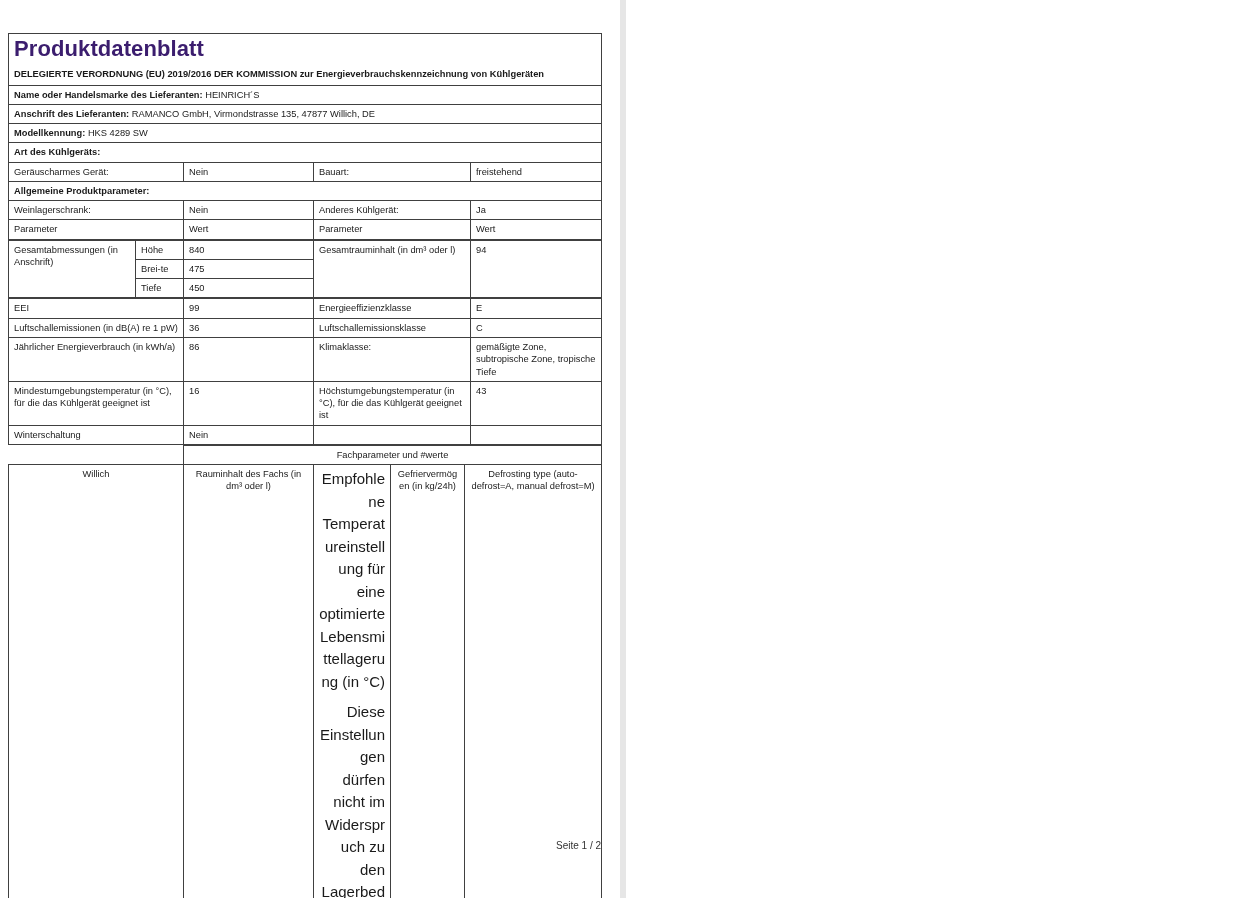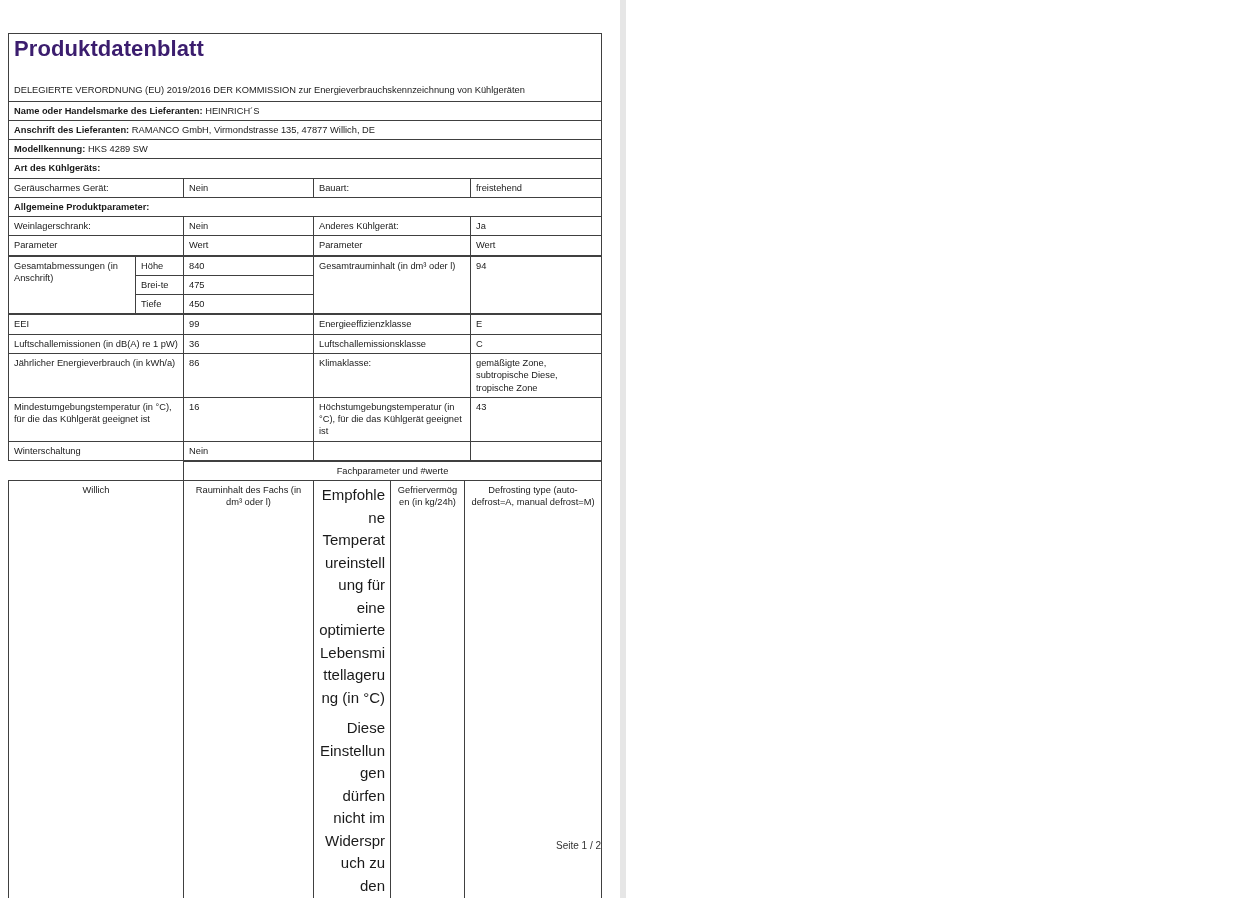--- a/index.html
+++ b/index.html
@@ -26,23 +26,23 @@
   }
   td.b{font-weight:bold;}
   td.ctr{text-align:center;margin-top:41px;}
   td.mid{vertical-align:middle;}
   td.cm{text-align:center;vertical-align:middle;}
 
   
   .l-wrap{position:absolute;left:8px;top:33px;width:593px;}
   .title{
     color:#3b1d6e;font-size:22px;font-weight:bold;letter-spacing:.1px;
-    margin:0 0 24px 0;line-height:1.05;
+    margin:0 0 8px 0;line-height:1.05;
   }
-  .subtitle{font-size:9.3px;line-height:1.45;color:#1a1a1a;}
+  .subtitle{font-size:9.3px;line-height:1.45;color:#1a1a1a;font-weight:bold;}
   .cellhead{padding:5px 5px;}
   .lbl{font-weight:bold;}
   .vert-head{font-size:15px;line-height:1.5;text-align:right;}
   .vert-head p{margin:0 0 8px 0;}
   .vert-head p:last-child{margin-bottom:0;}
 
   .footer{position:absolute;font-size:10px;color:#333;}
   #footer-left{left:556px;top:840px;}
 </style>
 </head>
@@ -154,21 +154,21 @@
         <tr>
           <td class="mid">Luftschallemissionen (in dB(A) re 1 pW)</td>
           <td class="mid">36</td>
           <td class="mid">Luftschallemissionsklasse</td>
           <td class="mid">C</td>
         </tr>
         <tr>
           <td class="mid">Jährlicher Energieverbrauch (in kWh/a)</td>
           <td class="mid">86</td>
           <td class="mid">Klimaklasse:</td>
-          <td class="mid">gemäßigte Zone, subtropische Diese, tropische Zone</td>
+          <td class="mid">gemäßigte Zone, subtropische Zone, tropische Tiefe</td>
         </tr>
         <tr>
           <td class="mid">Mindestumgebungstemperatur (in °C), für die das Kühlgerät geeignet ist</td>
           <td class="mid">16</td>
           <td class="mid">Höchstumgebungstemperatur (in °C), für die das Kühlgerät geeignet ist</td>
           <td class="mid">43</td>
         </tr>
         <tr>
           <td>Winterschaltung</td>
           <td>Nein</td>

